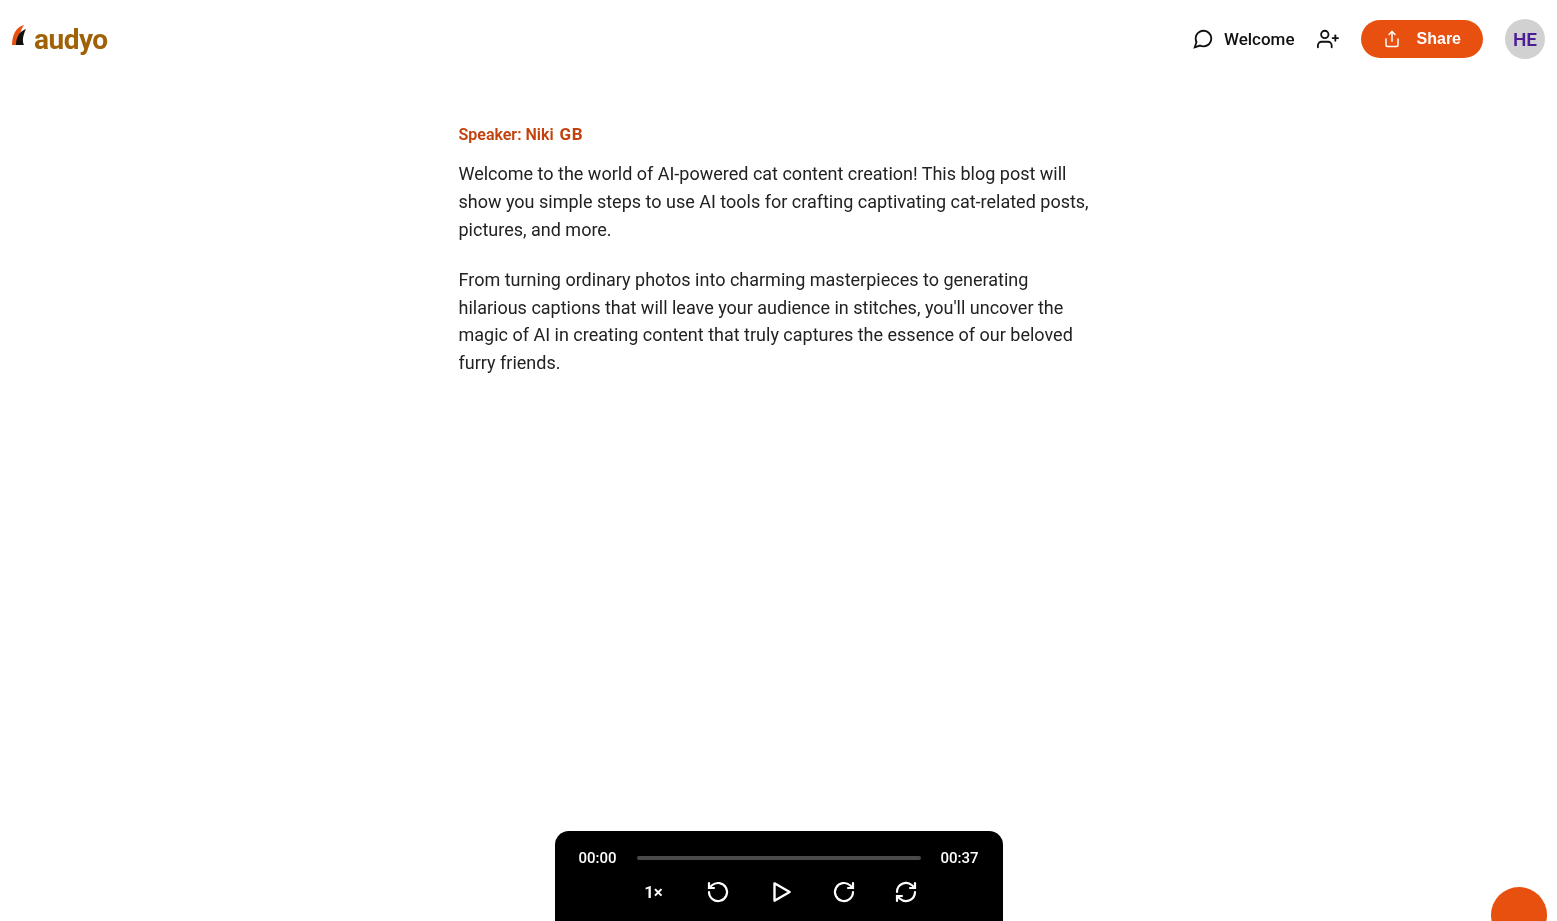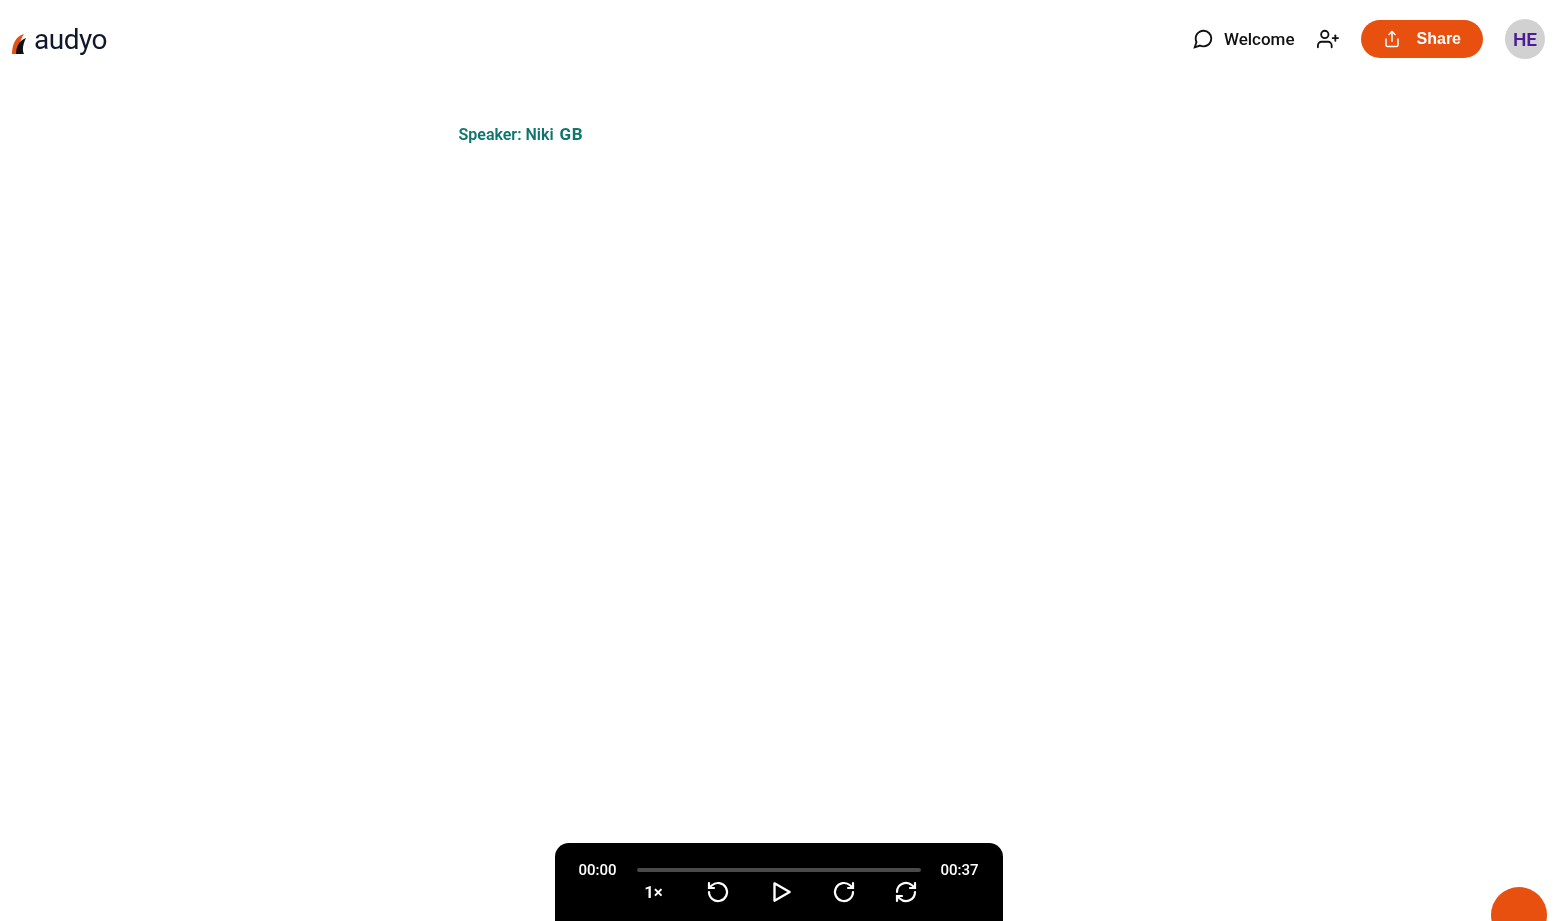--- a/index.html
+++ b/index.html
@@ -17,24 +17,24 @@
   }
   .header {
     display: flex;
     align-items: center;
     justify-content: space-between;
     padding: 14px 12px 0 10px;
     height: 64px;
   }
   .logo {
     display: flex;
-    align-items: flex-end;
+    align-items: flex-start;
     font-size: 28px;
-    font-weight: 400;
-    color: #0f172a;
+    font-weight: 700;
+    color: #a16207;
     letter-spacing: -0.5px;
     cursor: pointer;
   }
   .logo svg { margin-right: 2px; }
   .header-right {
     display: flex;
     align-items: center;
     gap: 22px;
   }
   .feedback {
@@ -77,21 +77,21 @@
     font-weight: 600;
     color: #4c1d95;
     cursor: pointer;
   }
   .content {
     max-width: 640px;
     margin: 60px auto 0;
     padding-left: 0;
   }
   .speaker {
-    color: #0f766e;
+    color: #c2410c;
     font-size: 16px;
     font-weight: 600;
     display: flex;
     align-items: center;
     gap: 6px;
     margin-bottom: 16px;
   }
   .speaker .gb {
     font-size: 17px;
     font-weight: 700;
@@ -119,21 +119,21 @@
     width: 448px;
     background: #000;
     border-radius: 14px 14px 0 0;
     padding: 18px 24px 16px;
     color: #fff;
   }
   .player-top {
     display: flex;
     align-items: center;
     gap: 14px;
-    margin-bottom: 0;
+    margin-bottom: 12px;
   }
   .time {
     font-size: 15px;
     font-weight: 500;
     min-width: 44px;
   }
   .progress {
     flex: 1;
     height: 4px;
     background: #4a4a4a;
@@ -208,20 +208,22 @@
       <span>HE</span>
     </div>
   </div>
 </div>
 
 <div class="content">
   <div class="speaker">
     <span>Speaker: Niki</span>
     <span class="gb">GB</span>
   </div>
+  <p class="body-text">Welcome to the world of AI-powered cat content creation! This blog post will show you simple steps to use AI tools for crafting captivating cat-related posts, pictures, and more.</p>
+  <p class="body-text">From turning ordinary photos into charming masterpieces to generating hilarious captions that will leave your audience in stitches, you'll uncover the magic of AI in creating content that truly captures the essence of our beloved furry friends.</p>
 </div>
 
 <div class="player">
   <div class="player-top">
     <span class="time">00:00</span>
     <div class="progress"></div>
     <span class="time" style="text-align:right">00:37</span>
   </div>
   <div class="player-controls">
     <span class="speed">1×</span>

